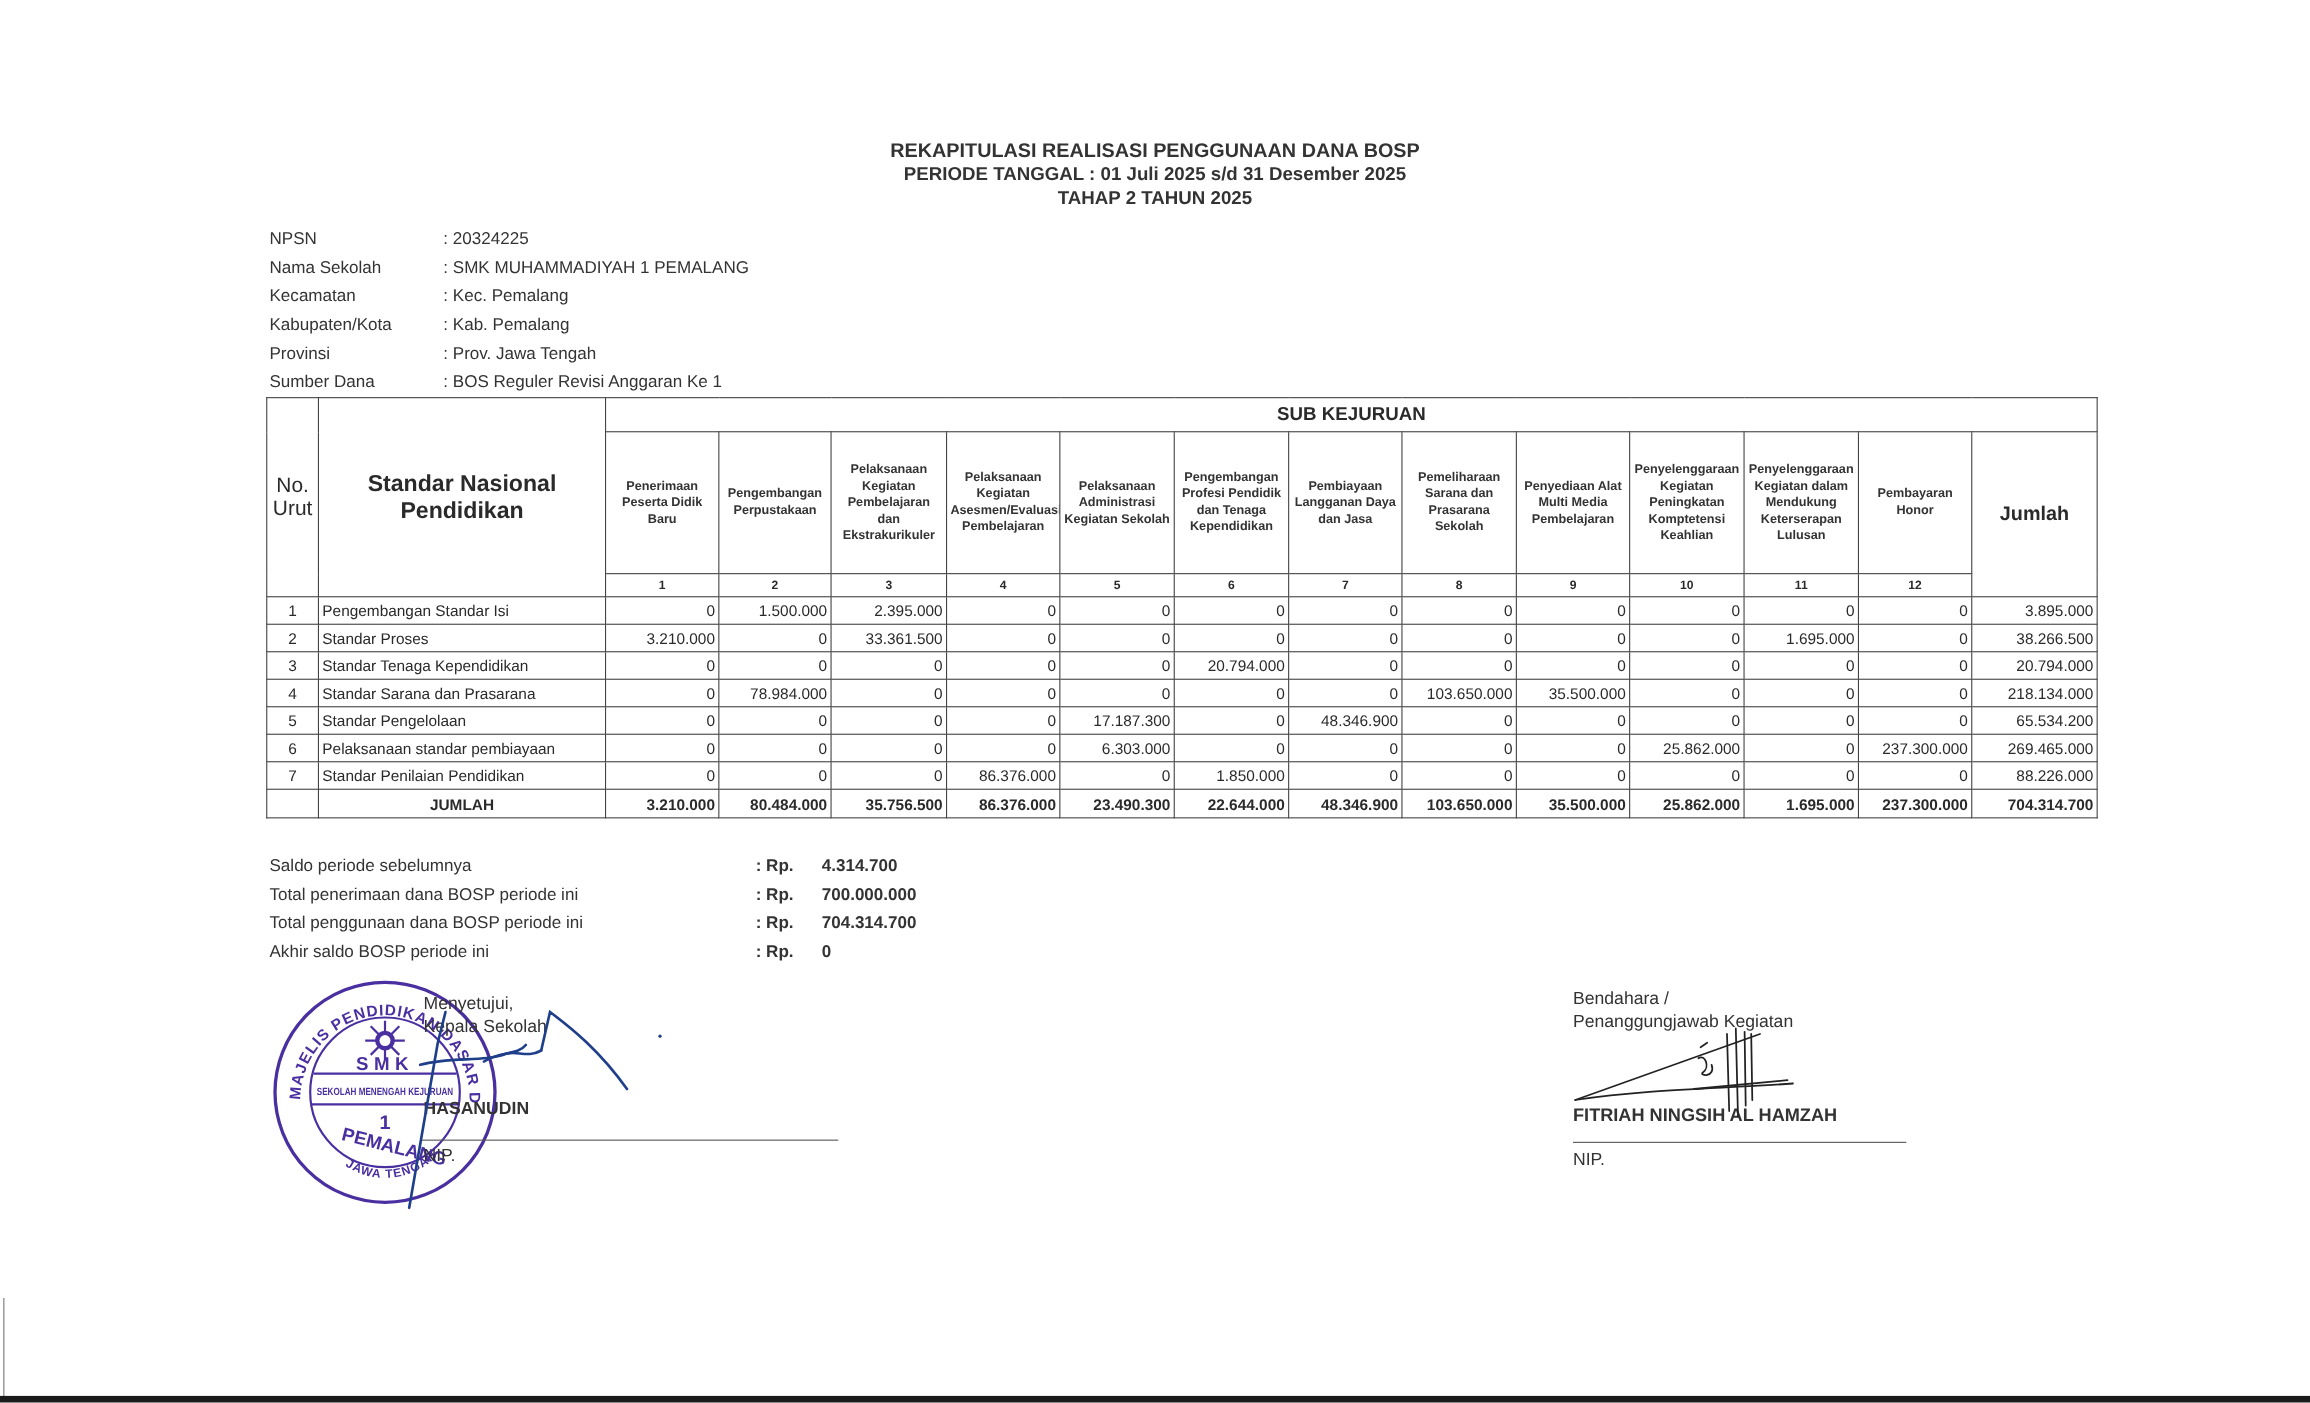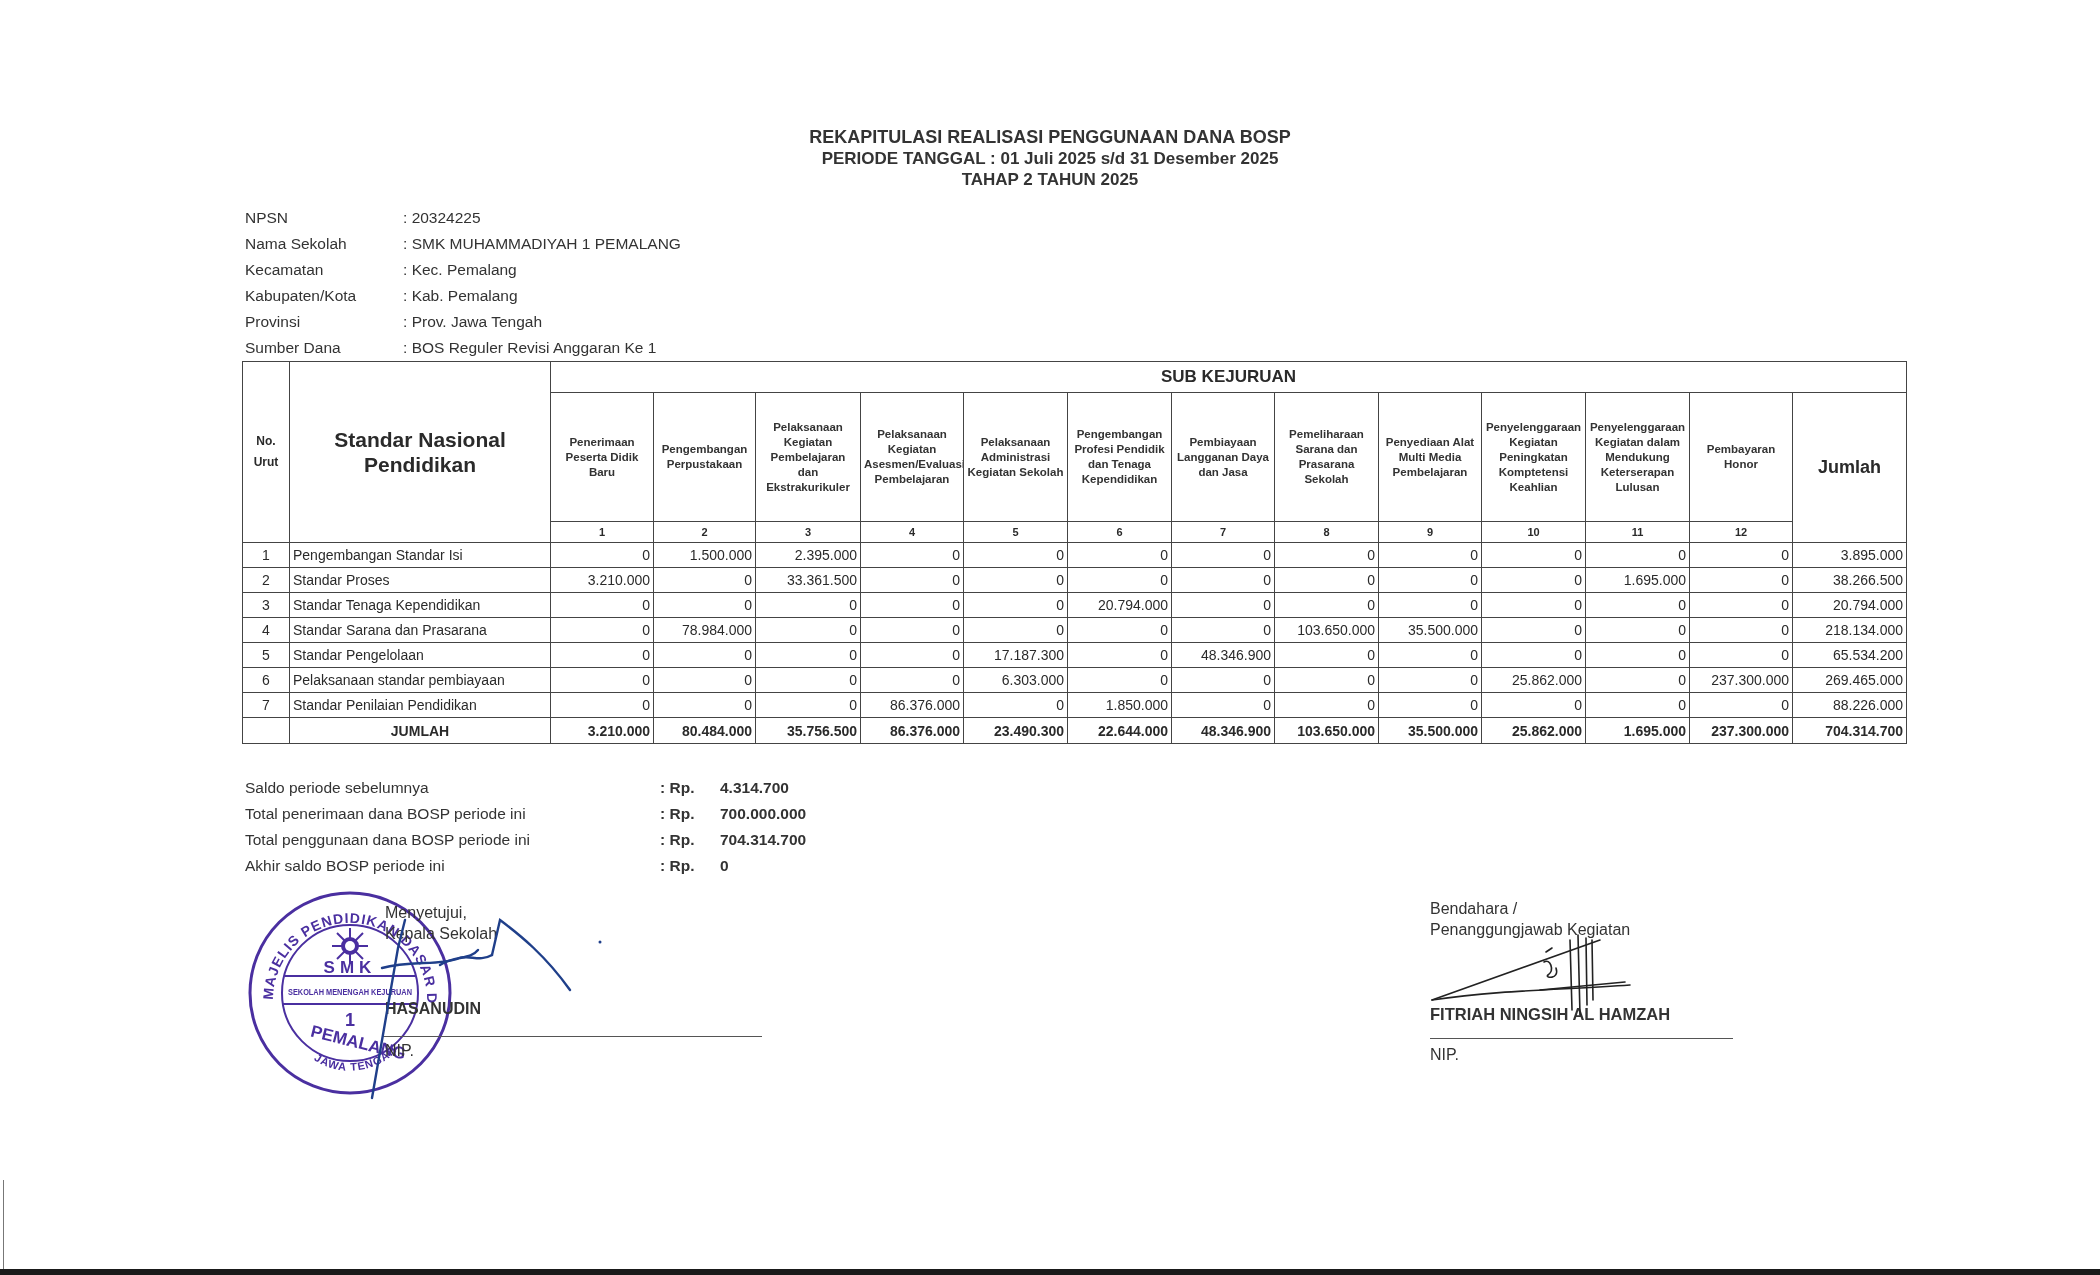--- a/index.html
+++ b/index.html
@@ -20,36 +20,36 @@
   .info .row { height:26px; line-height:26px; display:flex; }
   .info .lbl { width:158px; }
   .info .val::before { content:": "; }
 
   table.rekap {
     position:absolute; left:242px; top:361px; width:1665px;
     border-collapse:collapse; table-layout:fixed; color:#2a2a2a;
   }
   table.rekap td, table.rekap th { border:1.5px solid #444; padding:0 3px; overflow:hidden; }
   th.subprog { height:30px; font-size:17px; font-weight:bold; text-align:center; }
-  th.no-hdr { font-size:12px; font-weight:bold; text-align:center; line-height:21px; }
+  th.no-hdr { font-size:19px; font-weight:normal; text-align:center; line-height:21px; }
   th.snp-hdr { font-size:21px; font-weight:bold; text-align:center; line-height:25px; }
   th.col-hdr { font-size:11.5px; font-weight:bold; text-align:center; line-height:15px; height:128px; vertical-align:middle; color:#333; }
   th.jml-hdr { font-size:18px; font-weight:bold; text-align:center; }
   td.colnum { height:20px; font-size:11px; font-weight:bold; text-align:center; }
   td.n { text-align:center; font-size:14px; }
   td.name { text-align:left; font-size:14px; white-space:nowrap; }
   td.v { text-align:right; font-size:14px; white-space:nowrap; }
   tr.data td { height:24px; }
   tr.total td { height:25px; font-weight:bold; font-size:14px; }
   tr.total td.name { text-align:center; }
 
   .summary { position:absolute; left:245px; top:775px; font-size:15.5px; color:#333; }
   .summary .row { height:26px; line-height:26px; display:flex; }
   .summary .lbl { width:415px; }
-  .summary .rp { font-weight:bold; width:60px; }
+  .summary .rp { font-weight:bold; width:60px;margin-left:27px; }
   .summary .amt { font-weight:bold; }
 
   .sig-left { position:absolute; left:385px; top:902px; font-size:16px; color:#333; line-height:21px; }
   .sig-left .name { position:absolute; left:0; top:96px; font-weight:bold; white-space:nowrap; }
   .sig-left .line { position:absolute; left:-3px; top:134px; width:380px; height:1px; background:#555; }
   .sig-left .nip { position:absolute; left:0; top:138px; }
 
   .sig-right { position:absolute; left:1430px; top:898px; font-size:16px; color:#333; line-height:21px; }
   .sig-right .name { position:absolute; left:0; top:106px; font-weight:bold; white-space:nowrap; font-size:16.5px; }
   .sig-right .line { position:absolute; left:0; top:140px; width:303px; height:1px; background:#555; }

